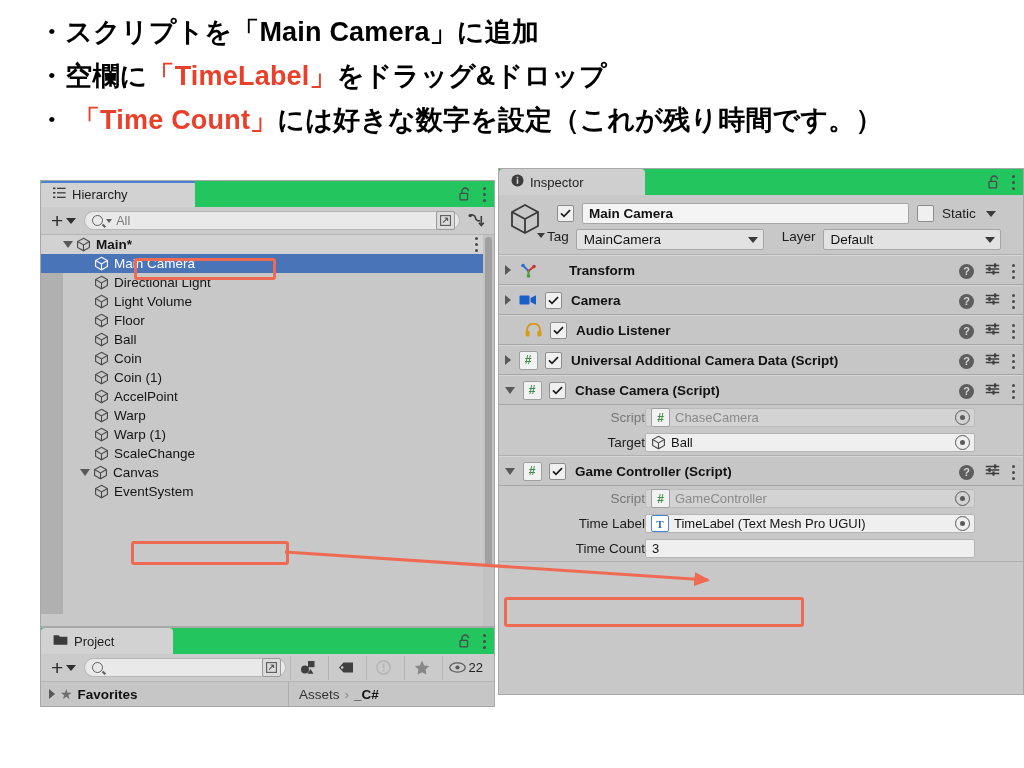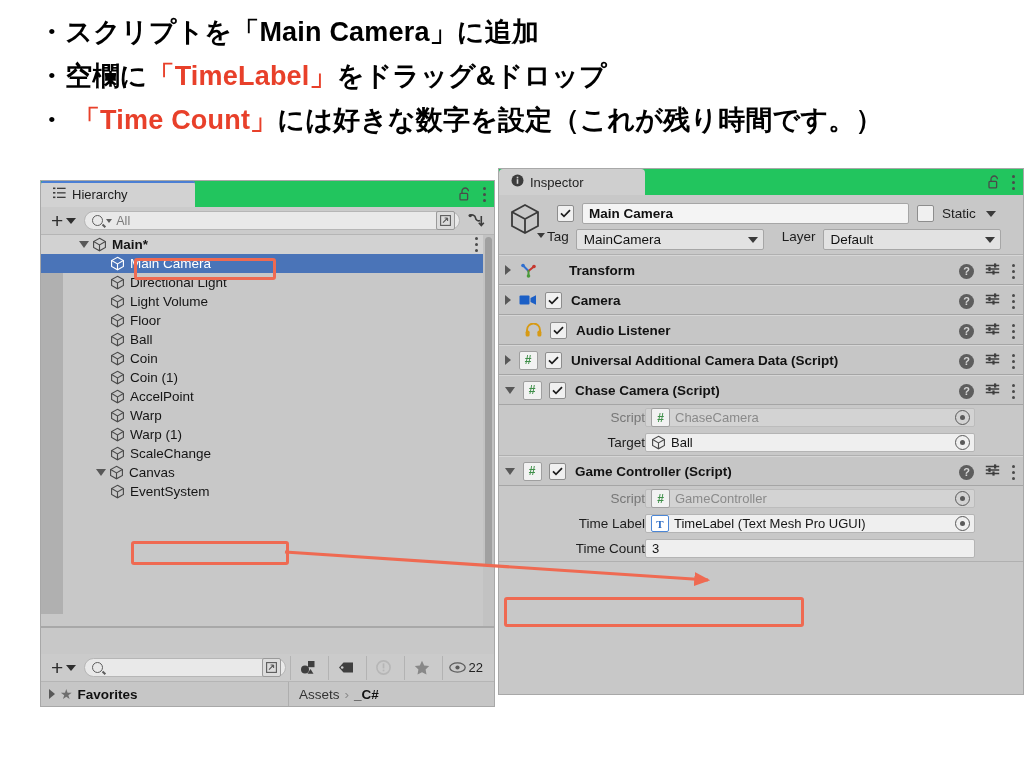--- a/index.html
+++ b/index.html
@@ -69,21 +69,21 @@
   .searchtext{font-size:12.5px;color:#7a7a7a;flex:1;}
   .sq-btn{width:17px;height:17px;border:1px solid #9a9a9a;border-radius:2px;background:#dcdcdc;
     display:flex;align-items:center;justify-content:center;flex:none;}
   .sortbtn{width:24px;height:22px;display:flex;align-items:center;justify-content:center;flex:none;}
 
   #h-body{position:absolute;left:0;top:54px;right:0;bottom:0;background:#c8c8c8;overflow:hidden;}
   #h-leftstrip{position:absolute;left:0;top:19px;width:22px;bottom:12px;background:#b0b0b0;}
   #h-scroll{position:absolute;right:0;top:0;bottom:0;width:11px;background:#c2c2c2;}
   #h-scroll .thumb{position:absolute;left:2px;top:2px;width:7px;height:330px;background:#a0a0a0;border-radius:4px;}
 
-  .hrow{position:relative;height:19px;display:flex;align-items:center;font-size:13.5px;color:#151515;white-space:nowrap;padding-left:16px;}
+  .hrow{position:relative;height:19px;display:flex;align-items:center;font-size:13.5px;color:#151515;white-space:nowrap;}
   .hrow.root{background:#d2d2d2;font-weight:bold;}
   .hrow.sel{background:#4a74b8;color:#fff;}
   .tri{width:0;height:0;border-left:5.5px solid transparent;border-right:5.5px solid transparent;border-top:7px solid #585858;flex:none;}
   .tri-r{width:0;height:0;border-top:5px solid transparent;border-bottom:5px solid transparent;border-left:6.5px solid #585858;flex:none;}
   .cube{flex:none;width:15px;height:15px;}
   .hrow .kebab{position:absolute;right:16px;top:2px;}
 
   
   #project{left:20px;top:627px;width:455px;height:80px;background:#c8c8c8;border:1px solid #a8a8a8;}
   #p-toolbar{
@@ -394,20 +394,43 @@
             <span>EventSystem</span>
           </div>
         </div>
       <div id="h-scroll">
         <div class="thumb"></div>
       </div>
     </div>
   </div>
 
   <div class="panel" id="project">
+    <div class="tabstrip">
+      <div class="tab active" style="width:132px">
+        <span>
+          <svg width="15" height="12" viewBox="0 0 15 12">
+            <path d="M0.6 1.2 h5 l1.3 1.6 h7.5 v8 h-13.8 z" fill="#3c3c3c"></path>
+          </svg>
+        </span>
+        <span>Project</span>
+      </div>
+      <div class="tabright">
+        <span class="lockicon">
+          <svg width="13" height="14" viewBox="0 0 13 14">
+            <path d="M3 6.5 V4.2 a3.2 3.2 0 0 1 6.4 0" fill="none" stroke="#4a4a4a" stroke-width="1.3"></path>
+            <rect x="1" y="6.3" width="7.6" height="6.6" rx="1" fill="none" stroke="#4a4a4a" stroke-width="1.3"></rect>
+          </svg>
+        </span>
+        <span class="kebab">
+            <i></i>
+            <i></i>
+            <i></i>
+          </span>
+      </div>
+    </div>
 
     <div id="p-toolbar">
       <div class="plusbtn">
         <span class="plusglyph">+</span>
         <span class="caret-dn"></span>
       </div>
       <div class="searchbox" style="max-width:202px">
         <span class="magnifier"></span>
         <span class="searchtext"></span>
         <span class="sq-btn">

